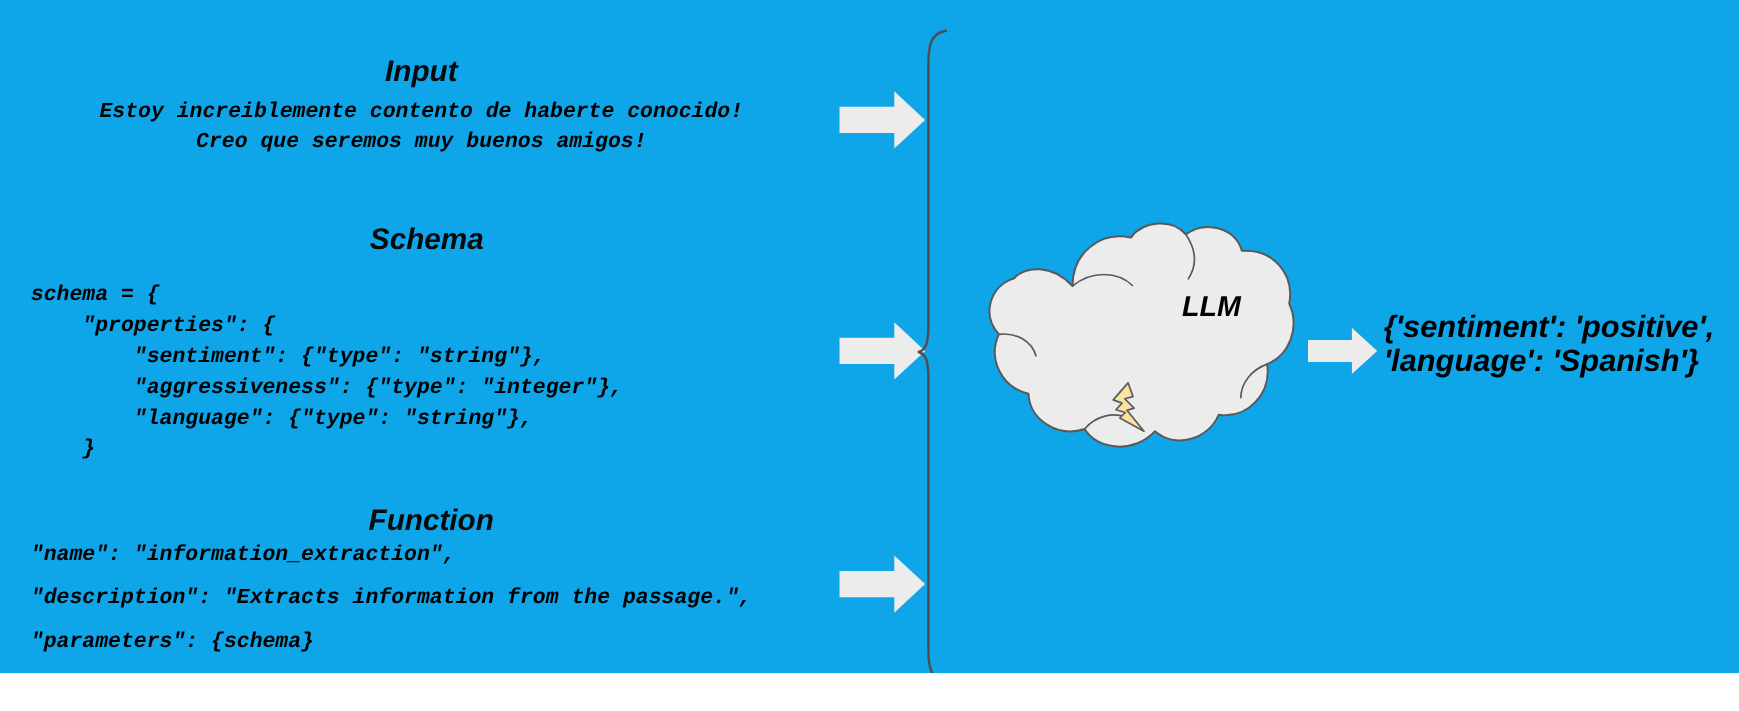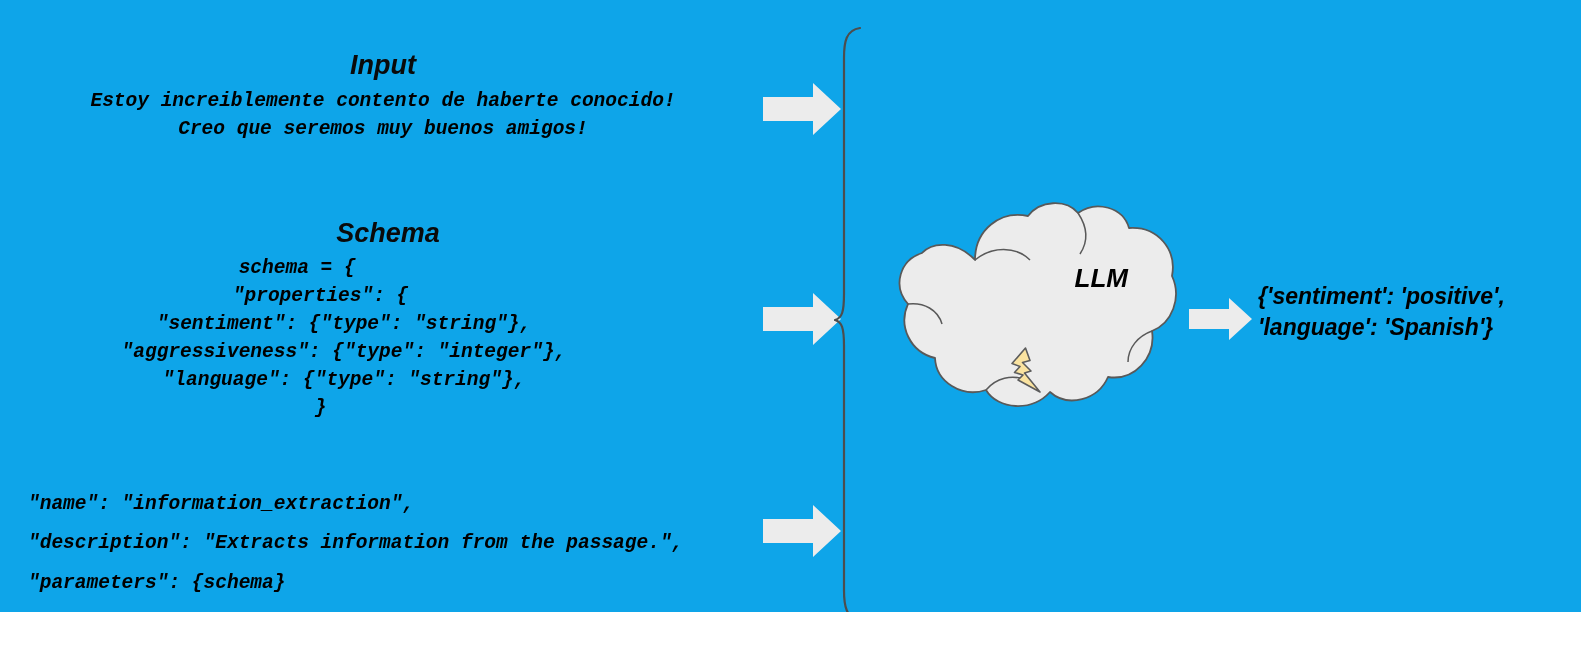--- a/index.html
+++ b/index.html
@@ -31,21 +31,20 @@
   }
 
   .code-block {
     position: absolute;
     font-family: "Liberation Mono", "DejaVu Sans Mono", monospace;
     font-weight: bold;
     font-size: 19.5px;
     line-height: 28px;
     color: #000000;
     white-space: pre;
-    text-align: center;
   }
   .code-block.centered { text-align: center; }
 
   .fn-line {
     position: absolute;
     font-family: "Liberation Mono", "DejaVu Sans Mono", monospace;
     font-weight: bold;
     font-size: 19.5px;
     line-height: 1;
     color: #000000;
@@ -90,46 +89,47 @@
   .bolt {
     position: absolute;
   }
   .bolt svg { display: block; }
 
   
   .output-text {
     position: absolute;
     font-family: "Liberation Sans", sans-serif;
     font-weight: bold;
-    font-size: 23px;
+    font-size: 28px;
     line-height: 31px;
     color: #000000;
     white-space: pre;
   }
 </style>
 </head>
 <body>
 
 <div id="stage">
 
   <div class="section-heading" style="left:0px; top:52px; width:766px;">Input</div>
 
   <div class="code-block centered" style="left:8px; top:87px; width:750px;">Estoy increiblemente contento de haberte conocido!</div>
 
   <div class="code-block centered" style="left:8px; top:115px; width:750px;">Creo que seremos muy buenos amigos!</div>
 
-  <div class="section-heading" style="left:0px; top:220px; width:776px;">Schema</div>
+  <div class="section-heading" style="left:0px; top:204px; width:776px;">Schema</div>
 
   <div class="code-block" style="left:28px; top:254px;">schema = {
     "properties": {
         "sentiment": {"type": "string"},
         "aggressiveness": {"type": "integer"},
         "language": {"type": "string"},
     }</div>
 
+  <div class="section-heading" style="left:0px; top:460px; width:784px;">Function</div>
 
   <div class="fn-line" style="left:28px; top:495px;">"name": "information_extraction",</div>
 
   <div class="fn-line" style="left:28px; top:534px;">"description": "Extracts information from the passage.",</div>
 
   <div class="fn-line" style="left:28px; top:574px;">"parameters": {schema}</div>
 
   <div class="arrow" style="left:763px; top:83px;">
     <svg width="78" height="52" viewBox="0 0 78 52">
       <path d="M0 14 H50 V0 L78 26 L50 52 V38 H0 Z" fill="#ececec"></path>

